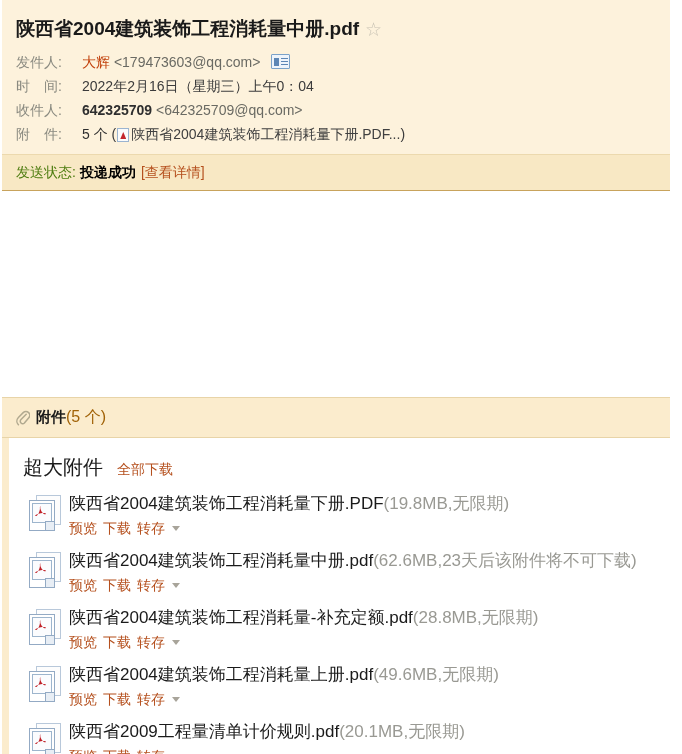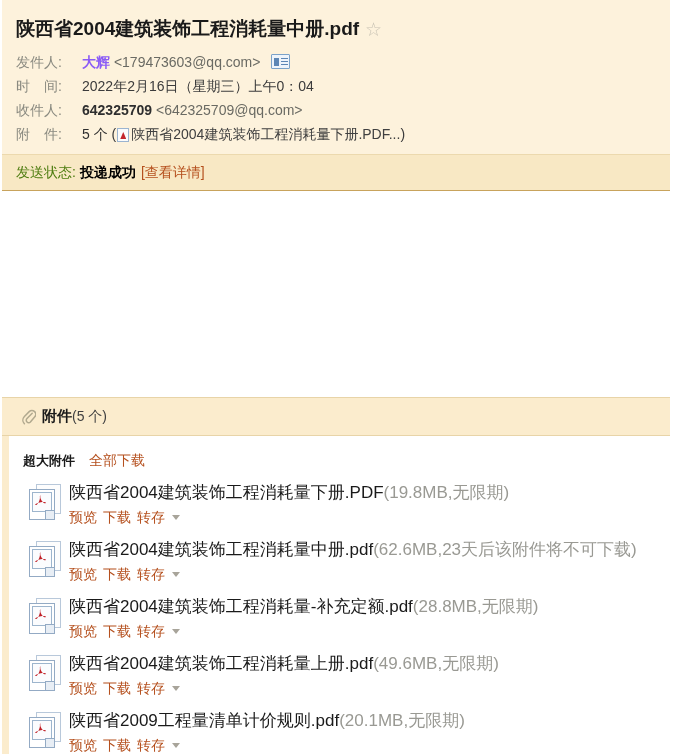--- a/index.html
+++ b/index.html
@@ -68,22 +68,22 @@
     line-height: 22px;
     white-space: nowrap;
   }
   .meta-label {
     color: #8a8a80;
     width: 66px;
     flex: none;
   }
   .meta-value { color: #3b3b3b; }
   .sender-name {
-    color: #8b5cf6;
-    font-weight: bold;
+    color: #c2410c;
+    font-weight: normal;
     margin-top: 24px;
   }
   .email-addr { color: #6a6a63; }
   .recipient-id { color: #2e2e2e; font-weight: bold; }
   .count-strong { color: #2e2e2e; font-weight: normal; }
   .attach-inline-name { color: #404040; }
 
   
   .card-icon {
     display: inline-block;
@@ -156,60 +156,60 @@
   }
 
   
   #attachments {
     margin-top: 0;
   }
   #attach-header {
     background: #fbeccd;
     border-top: 1px solid #e8d4a8;
     border-bottom: 1px solid #e8d4a8;
-    padding: 9px 0 9px 20px;
+    padding: 9px 0 9px 14px;
     display: flex;
     align-items: center;
     font-size: 15px;
   }
   #clip-icon {
     display: inline-block;
     width: 14px;
     height: 16px;
     margin-right: 6px;
     position: relative;
   }
   #clip-icon svg { display: block; }
   #attach-title {
     font-weight: bold;
     color: #1a1a1a;
     font-size: 15px;
   }
   #attach-count {
-    color: #404040;
-    font-size: 14px;
+    color: #a16207;
+    font-size: 16px;
     font-weight: normal;
   }
 
   #attach-body {
     background: #ffffff;
     border-left: 7px solid #fbeccd;
     padding: 16px 0 0 0;
     min-height: 300px;
   }
 
   #bigfile-row {
     display: flex;
     align-items: baseline;
     padding: 0 0 6px 14px;
   }
   #bigfile-label {
-    font-weight: bold;
+    font-weight: normal;
     color: #1a1a1a;
-    font-size: 13px;
+    font-size: 20px;
   }
   #download-all-link {
     color: #b5501e;
     margin-left: 14px;
     font-size: 14px;
     cursor: pointer;
   }
 
   .attach-item {
     display: flex;

